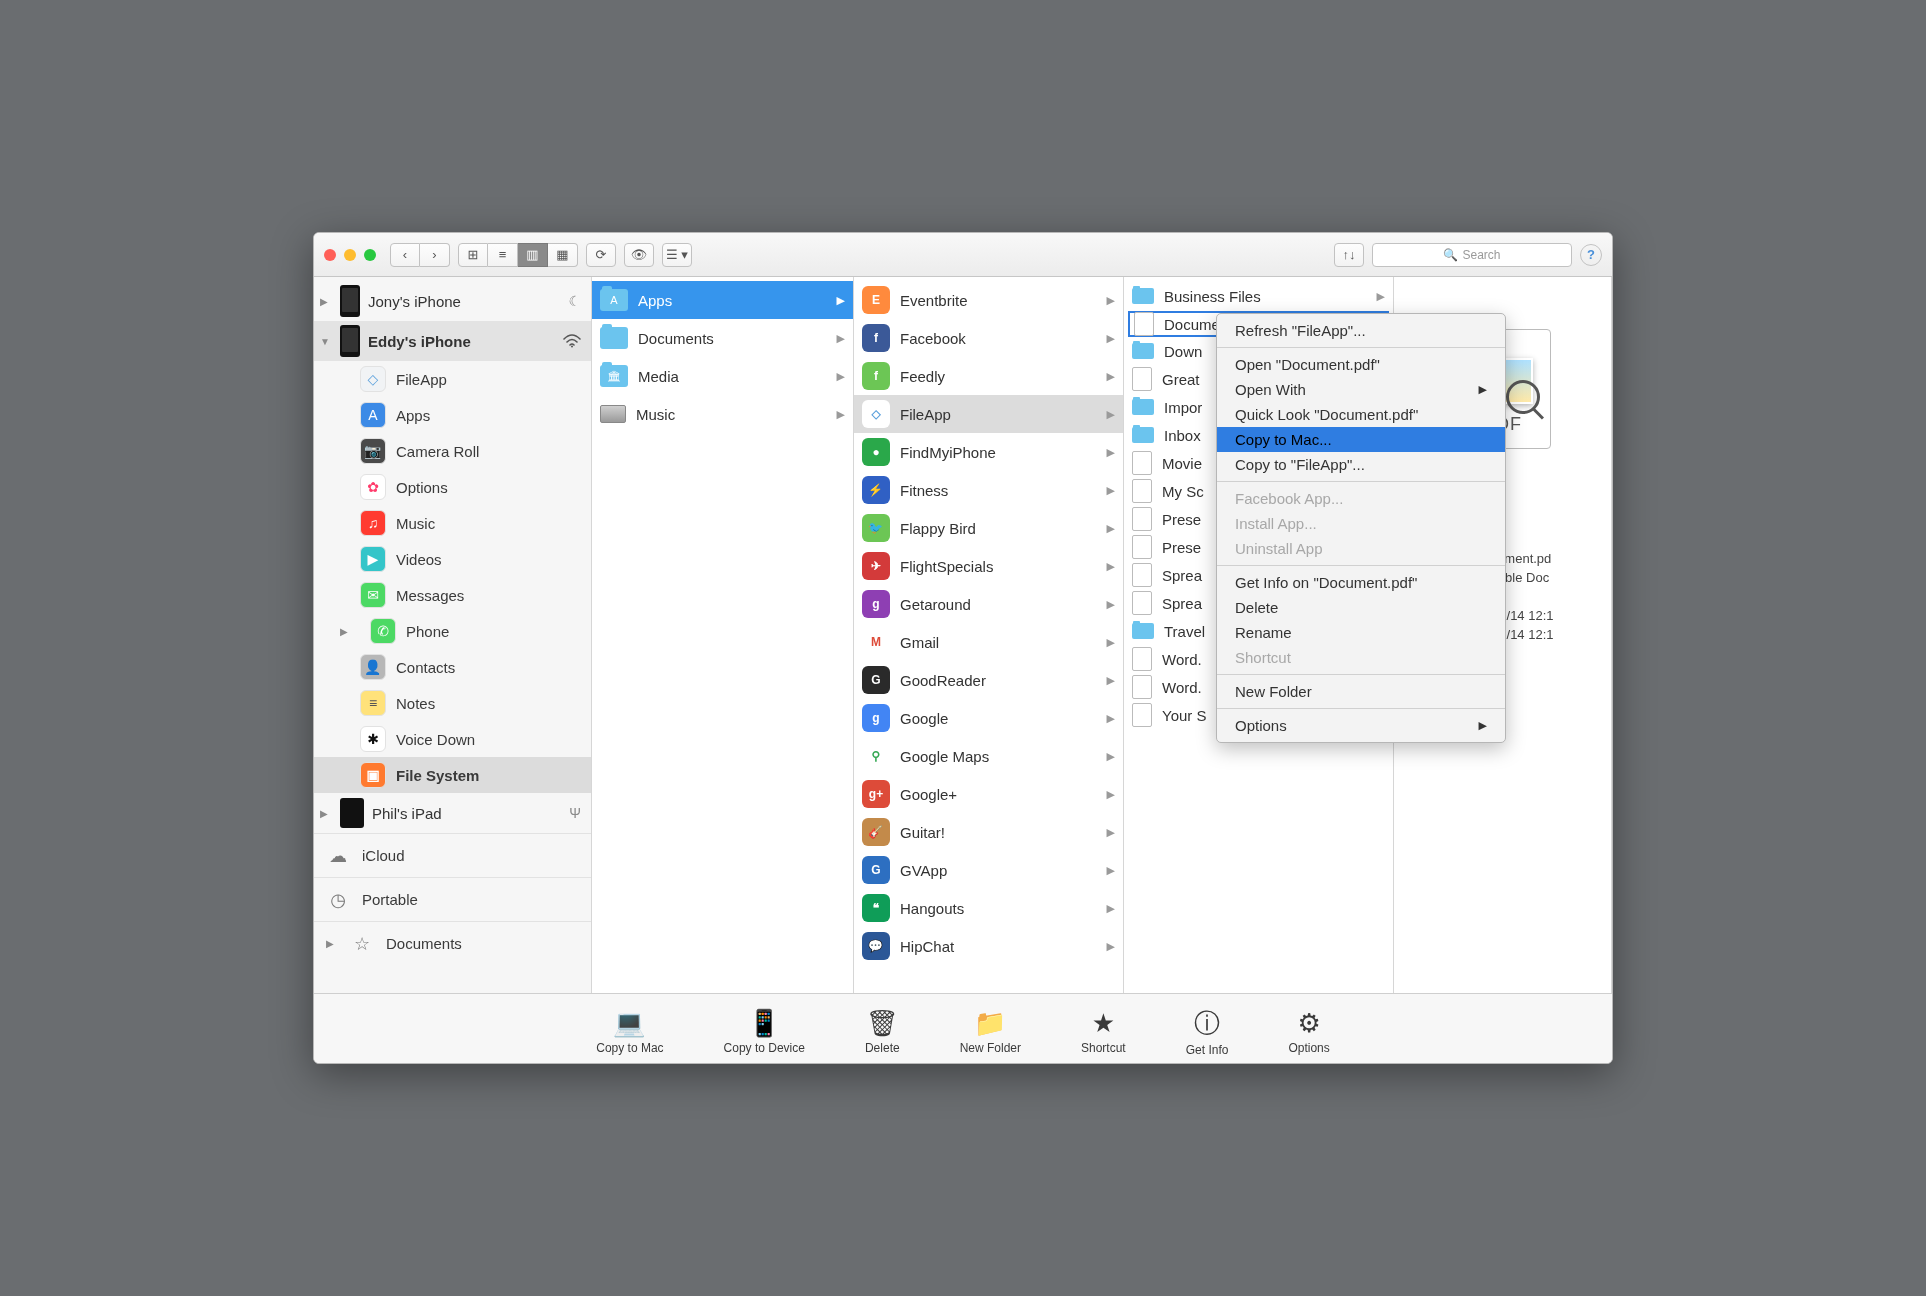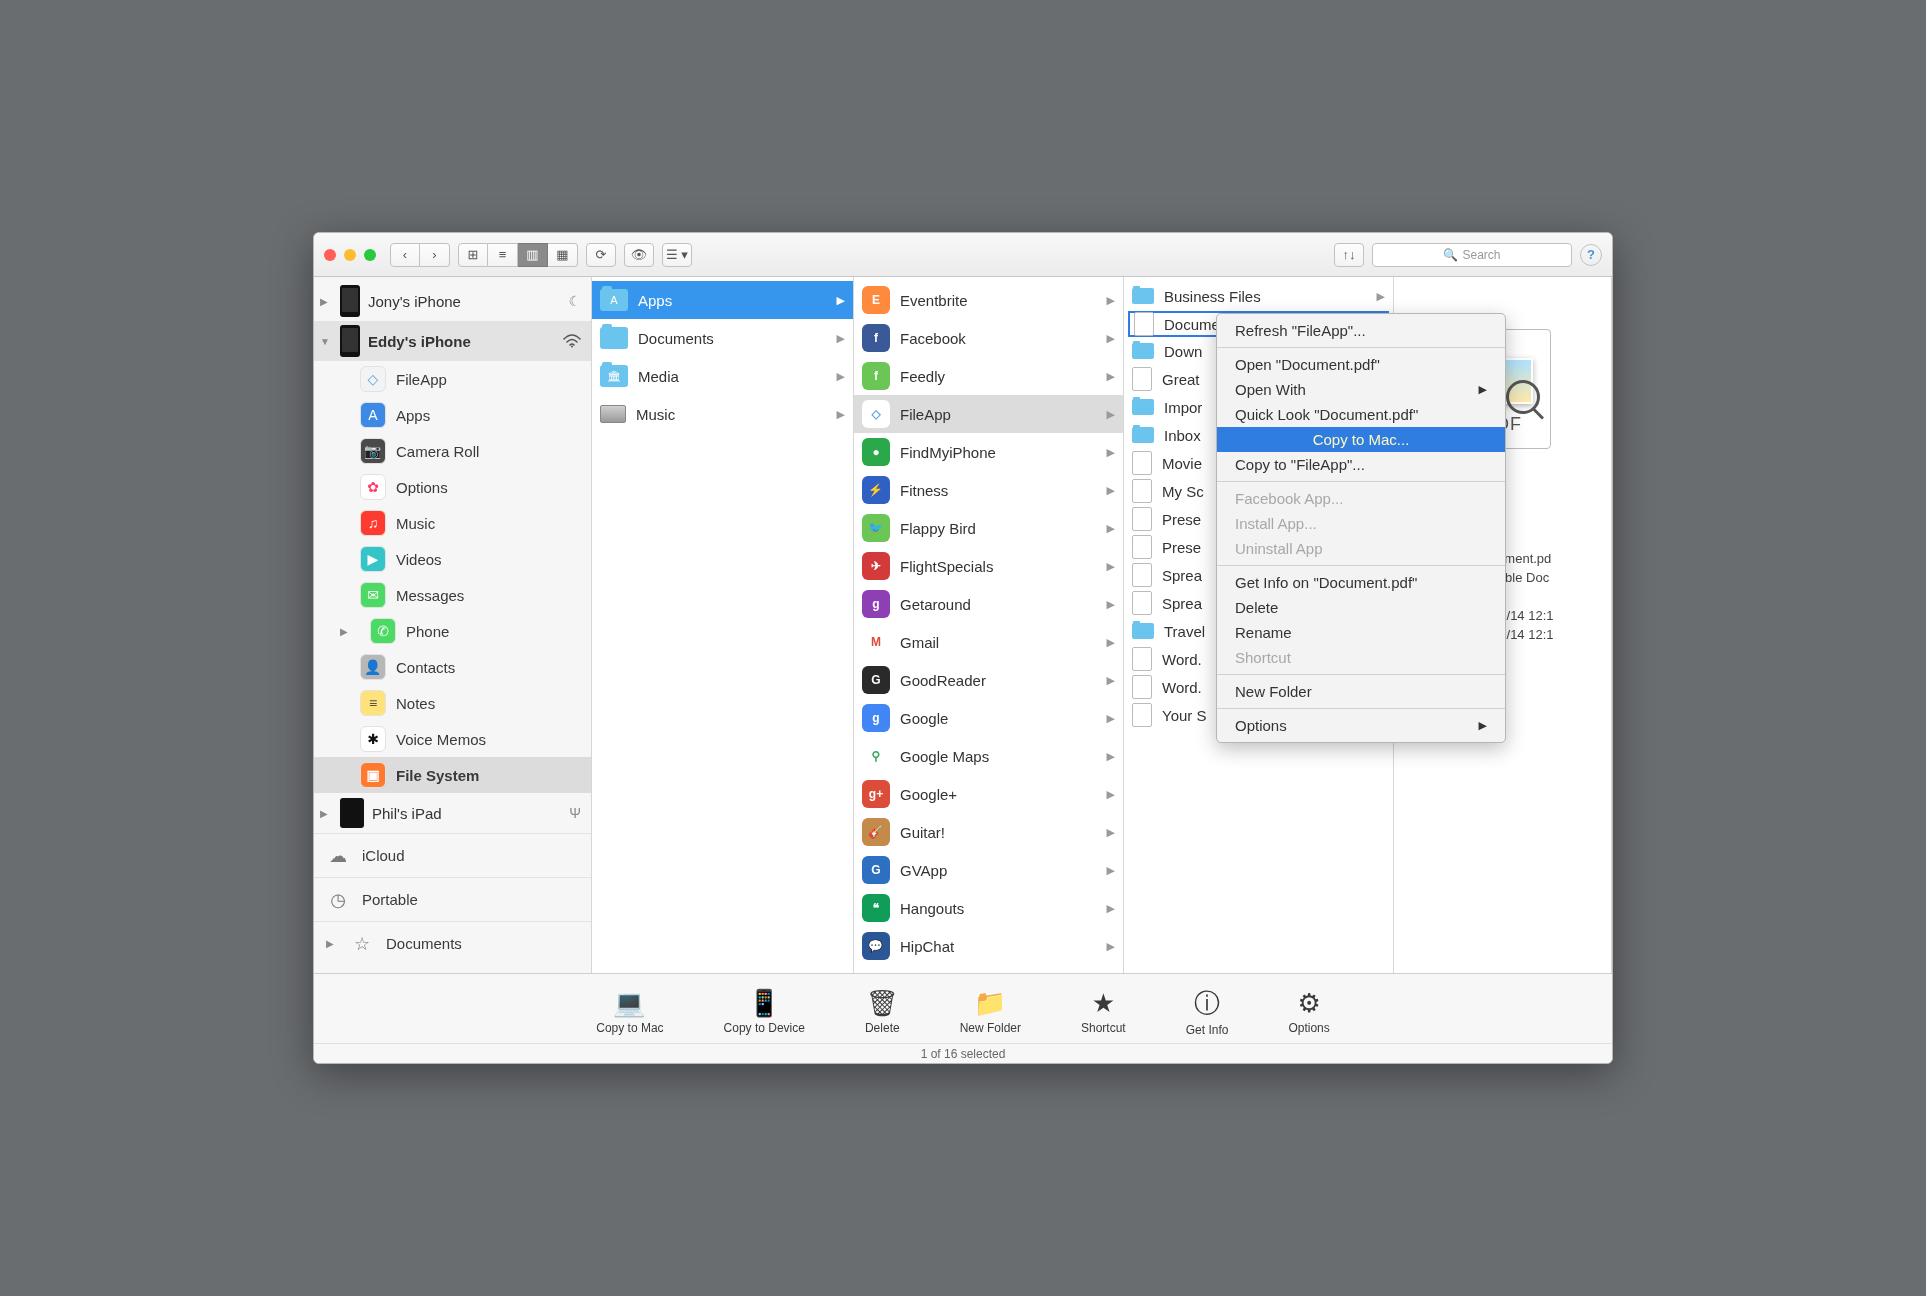--- a/index.html
+++ b/index.html
@@ -64,21 +64,21 @@
 .pdf-thumb .pict { width: 60px; height: 46px; background: linear-gradient(#aee1ff,#ffe9a8); border: 2px solid #fff; box-shadow: 0 2px 6px rgba(0,0,0,.3); margin-top: 14px; }
 .pdf-thumb .lbl { margin-top: 10px; font-size: 18px; letter-spacing: 1px; color: #555; }
 .magn { position:absolute; right:10px; bottom:34px; width:34px; height:34px; border:3px solid #555; border-radius:50%; }
 .magn::after { content:""; position:absolute; width:14px; height:3px; background:#555; bottom:-4px; right:-8px; transform:rotate(45deg); }
 .kv { display: flex; gap: 6px; padding: 2px 0; }
 .kv .k { width: 64px; text-align: right; color: #888; }
 
 
 .menu { position: absolute; left: 624px; top: 36px; width: 290px; background: #f3f3f3; border: 1px solid #b6b6b6; border-radius: 5px; box-shadow: 0 6px 20px rgba(0,0,0,.25); padding: 4px 0; font-size: 15px; }
 .mi { padding: 4px 18px; color: #333; display: flex; align-items: center; }
-.mi.sel { background: #2f7de1; color: #fef9c3; justify-content: center; }
+.mi.sel { background: #2f7de1; color: #000000; }
 .mi.dis { color: #a8a8a8; }
 .msep { height: 1px; background: #d0d0d0; margin: 4px 0; }
 .mi .sub { margin-left: auto; font-size: 11px; }
 
 
 .bottom { height: 70px; border-top: 1px solid #cfcfcf; background: #f7f7f7; display: flex; align-items: center; justify-content: center; gap: 60px; padding: 6px 0 0; }
 .bitem { display: flex; flex-direction: column; align-items: center; gap: 2px; color: #3a3a3a; font-size: 12px; }
 .bitem .glyph { font-size: 26px; color: #3a3a3a; }
 .status { height: 20px; background: #f7f7f7; border-top: 1px solid #e0e0e0; text-align: center; font-size: 12px; color: #666; line-height: 20px; }
 
@@ -174,21 +174,21 @@
           <div class="sub-row">
             <span class="ico" style="background:#b7b7b7;color:#555;border:1px solid #e2e2e2">👤</span>
             <span>Contacts</span>
           </div>
           <div class="sub-row">
             <span class="ico" style="background:#ffe27a;color:#555;border:1px solid #e2e2e2">≡</span>
             <span>Notes</span>
           </div>
           <div class="sub-row">
             <span class="ico" style="background:#fff;color:#111;border:1px solid #e2e2e2">✱</span>
-            <span>Voice Memos</span>
+            <span>Voice Down</span>
           </div>
           <div class="sub-row selected">
             <span class="ico" style="background:#ff7a2f;color:#fff;border:1px solid #e2e2e2">▣</span>
             <span>File System</span>
           </div>
         </div>
       <div class="dev-row">
         <span class="disclose">▶</span>
         <span class="ipad-ico"></span>
         <span>Phil's iPad</span>
@@ -505,14 +505,13 @@
       </div>
       <div class="bitem">
         <span class="glyph">ⓘ</span>
         <span>Get Info</span>
       </div>
       <div class="bitem">
         <span class="glyph">⚙</span>
         <span>Options</span>
       </div>
     </div>
-  <div class="status">1 of 16 selected</div>
 </div>
 
 </body></html>

